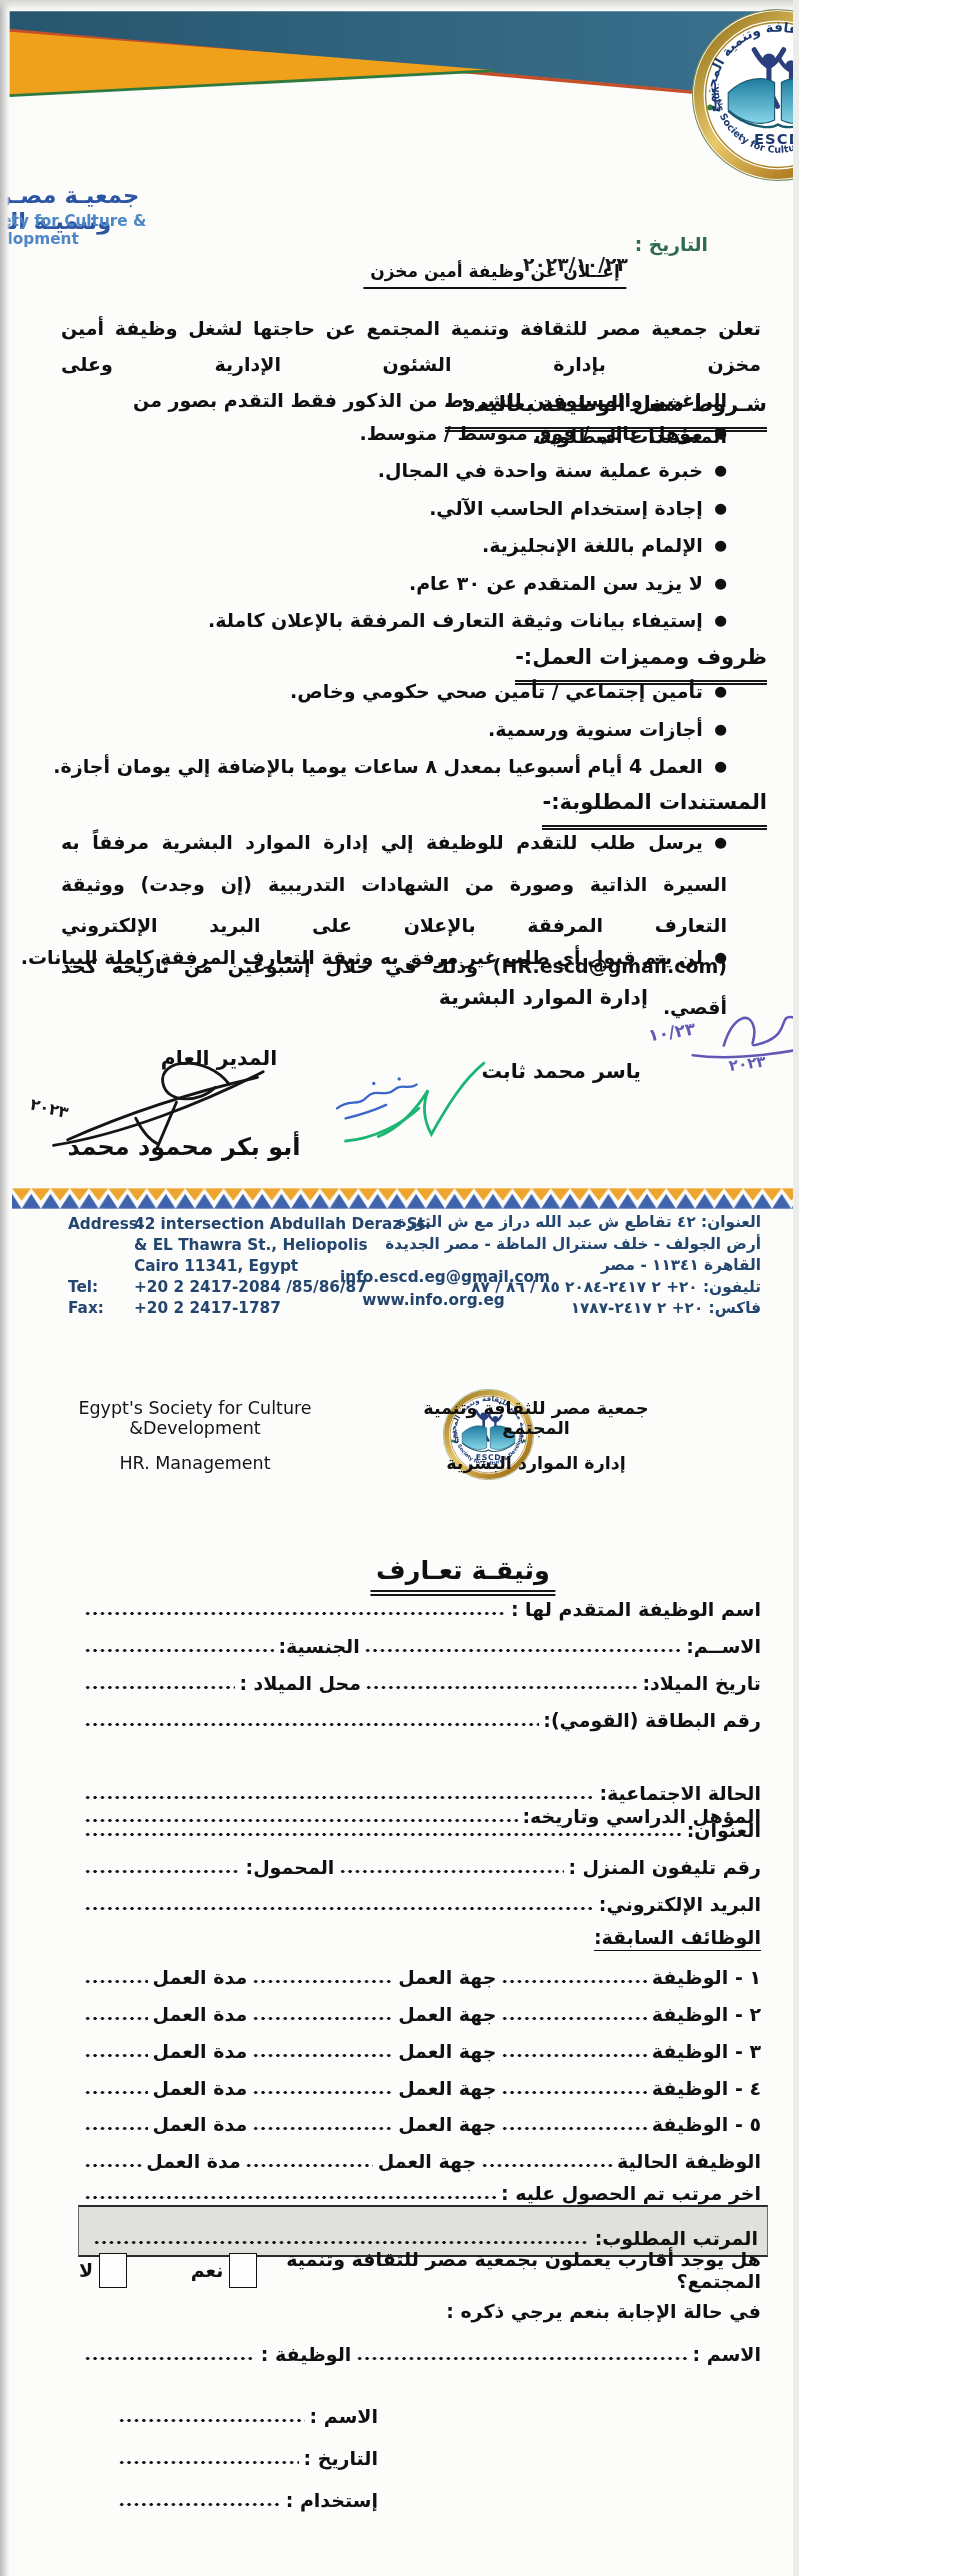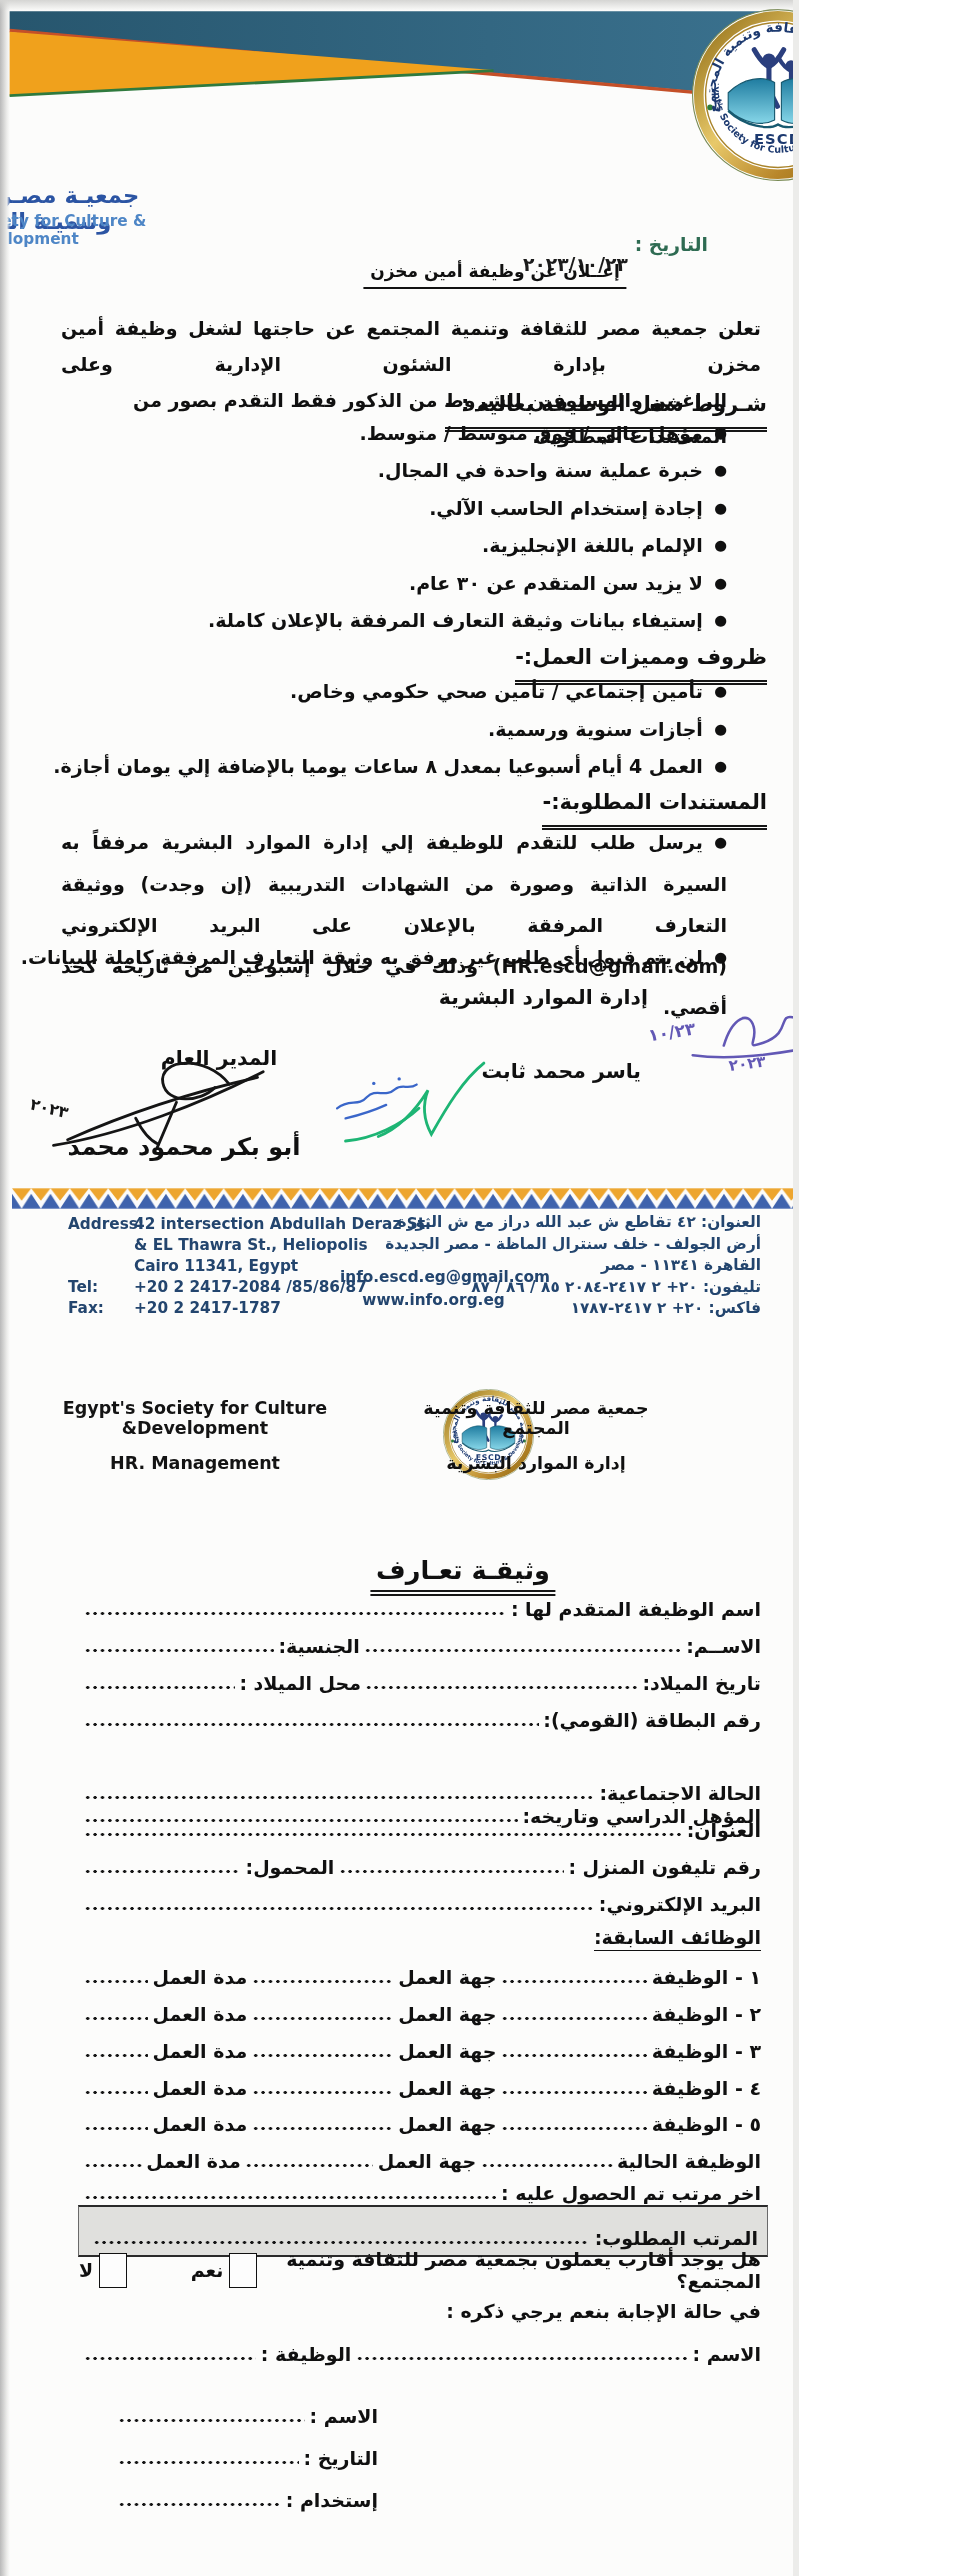--- a/index.html
+++ b/index.html
@@ -32,21 +32,21 @@
   .gm-name{left:51px;top:1133px;width:266px;text-align:center;font-size:24px;font-weight:bold;direction:rtl;}
   
   .foot-en{left:68px;top:1214px;font-size:15.3px;font-weight:600;color:#23456e;line-height:21px;}
   .foot-en .ind{padding-left:66px;}
   .foot-en .tl{display:inline-block;width:66px;}
   .foot-mid{left:340px;top:1268px;width:187px;text-align:center;font-size:15.3px;font-weight:700;color:#23456e;}
   .foot-mid .site{margin-top:4.5px;}
   .foot-ar{right:38px;top:1212px;direction:rtl;text-align:right;font-size:15.3px;font-weight:600;
            color:#23456e;line-height:21.5px;}
   
-  .p2-en{left:35px;top:1398px;width:320px;text-align:center;font-size:17.5px;font-weight:bold;color:#141414;}
+  .p2-en{left:35px;top:1398px;width:320px;text-align:center;font-size:17.5px;font-weight:normal;color:#141414;}
   .p2-en .l2{margin-top:14.7px;}
   .p2-ar{right:130px;top:1398px;width:266px;text-align:center;direction:rtl;font-size:17.5px;font-weight:bold;}
   .p2-ar .l2{margin-top:14.7px;}
   .form-title{left:463px;top:1555px;transform:translateX(-50%);font-size:25.5px;font-weight:bold;direction:rtl;
               border-bottom:6.2px double #161616;padding:0 5.7px 4.5px;white-space:nowrap;}
   
   .row{position:absolute;left:79px;right:38px;height:29px;display:flex;direction:rtl;
        align-items:flex-end;font-size:19px;font-weight:bold;white-space:nowrap;}
   .dots{align-self:flex-end;height:6.8px;margin:0 4.5px 3.4px;flex:1 1 0;
         background-image:radial-gradient(circle,#141414 1.4px,rgba(0,0,0,0) 1.8px);

